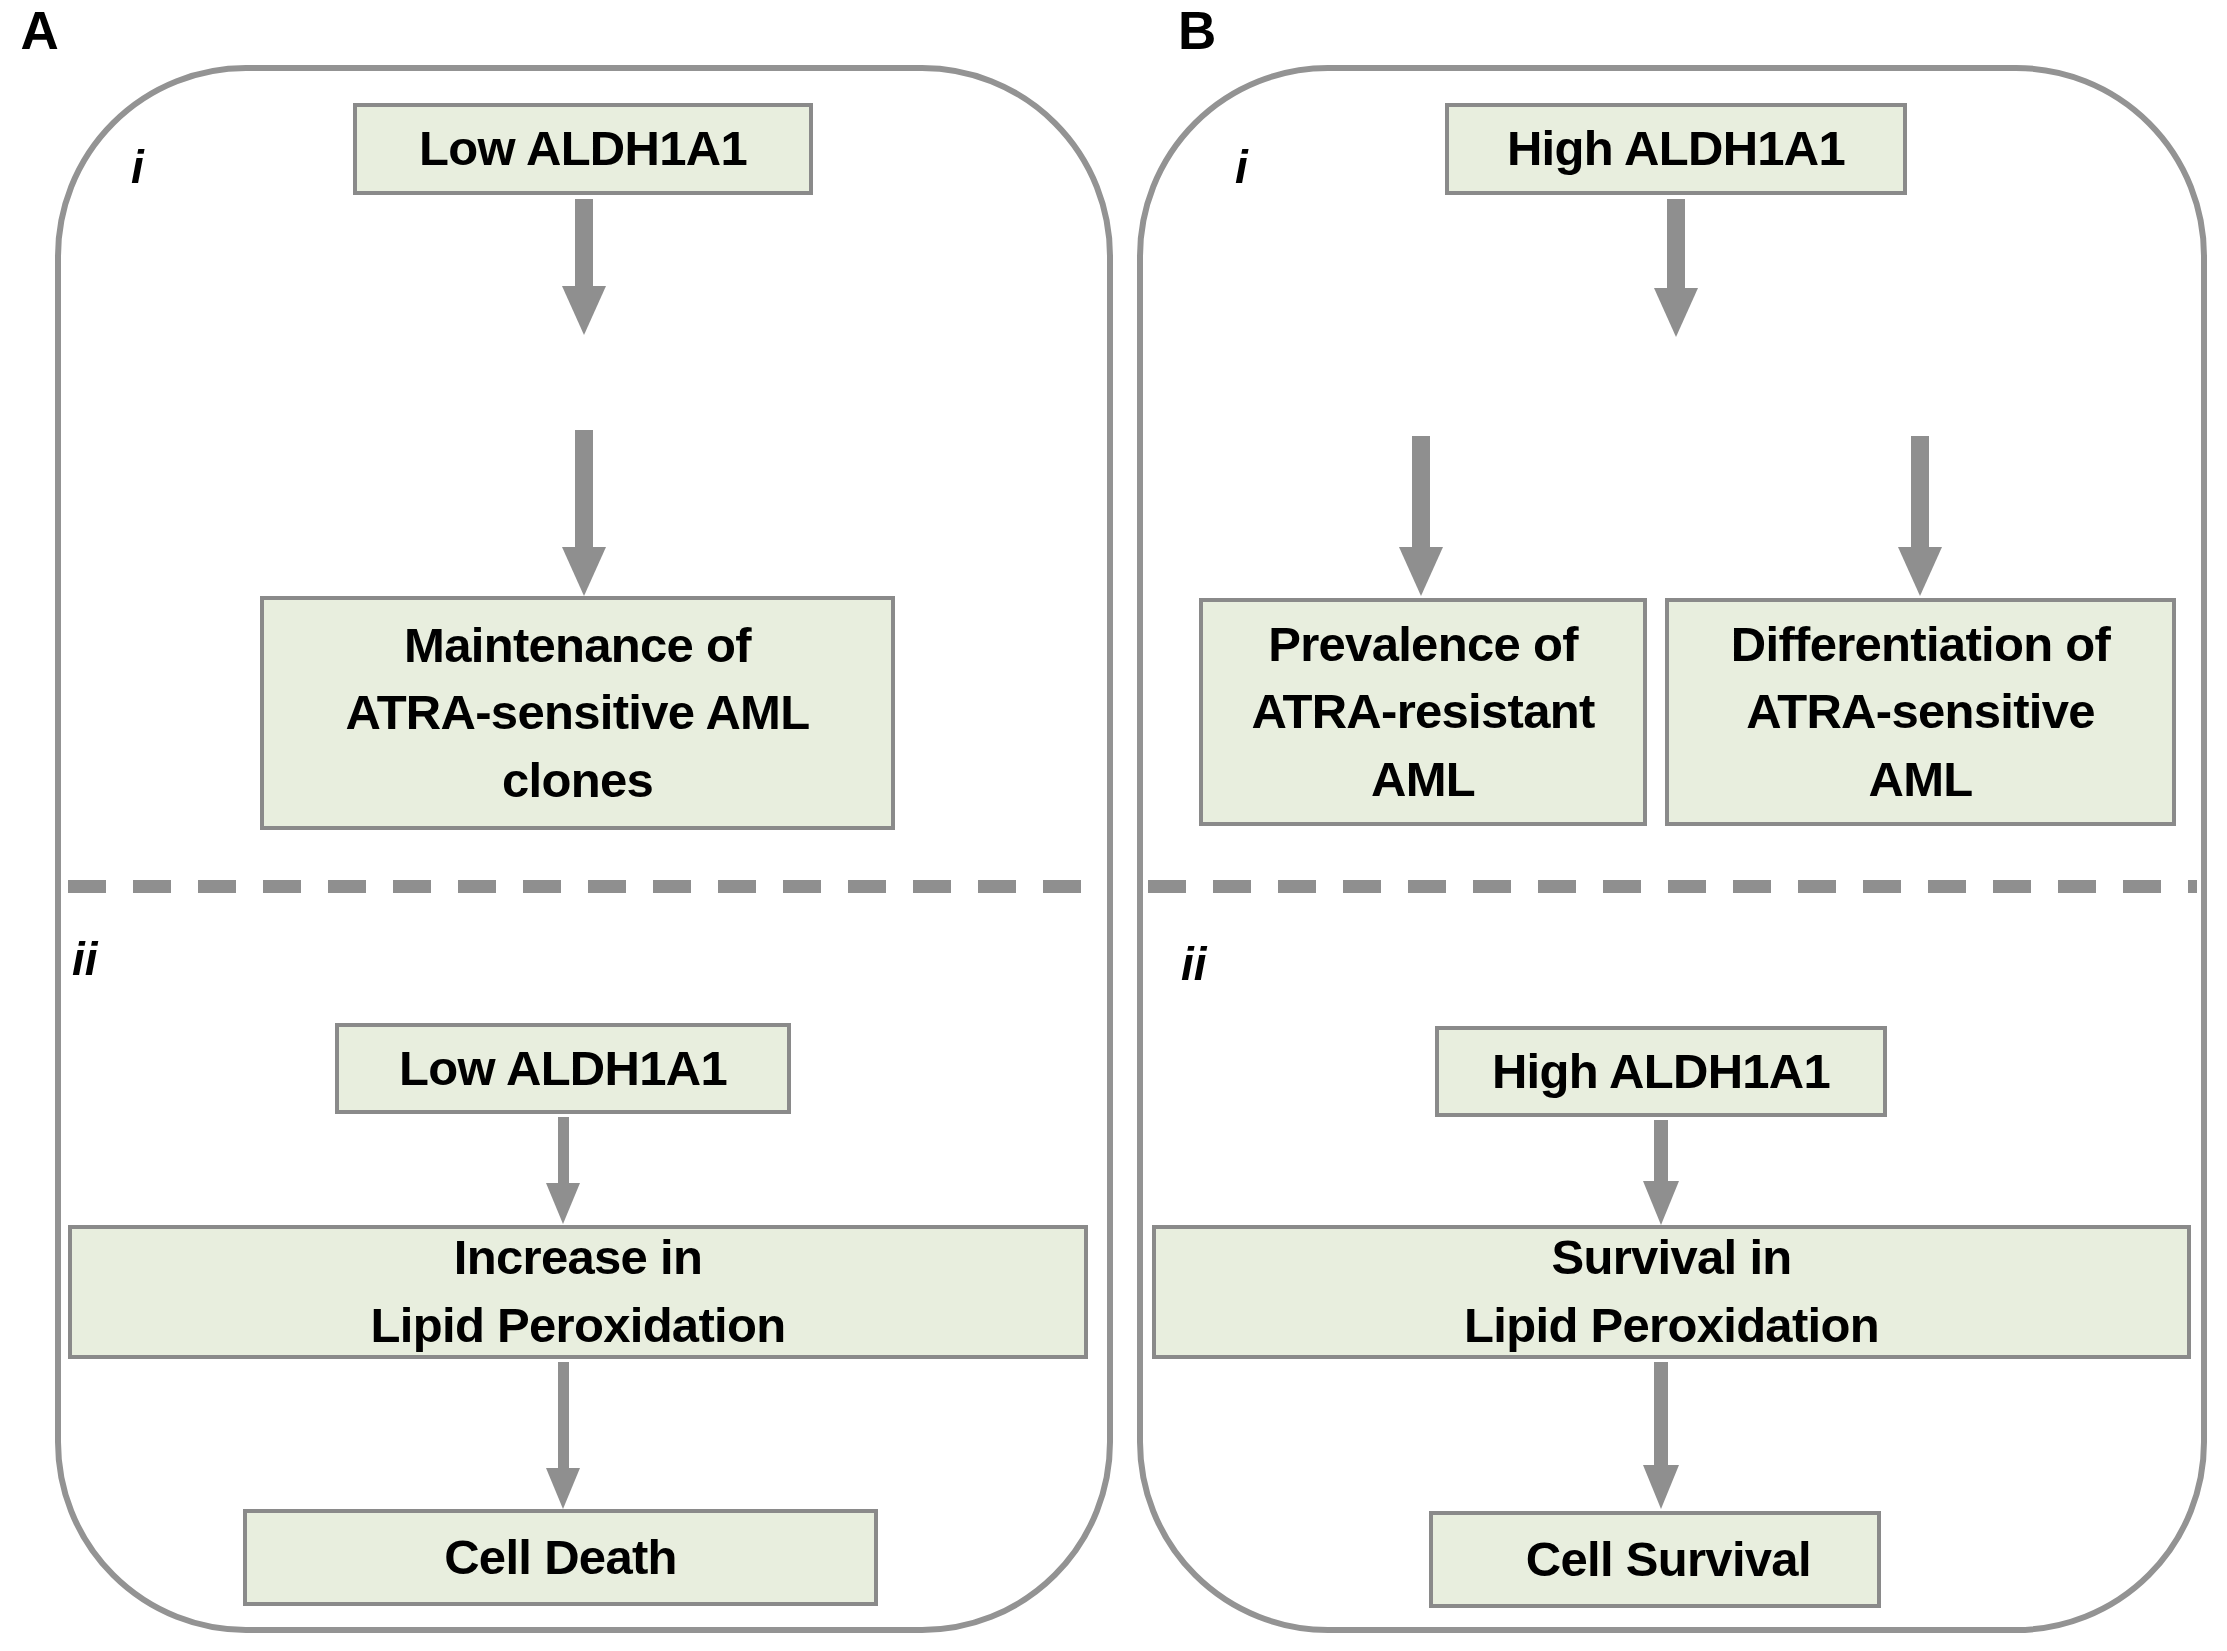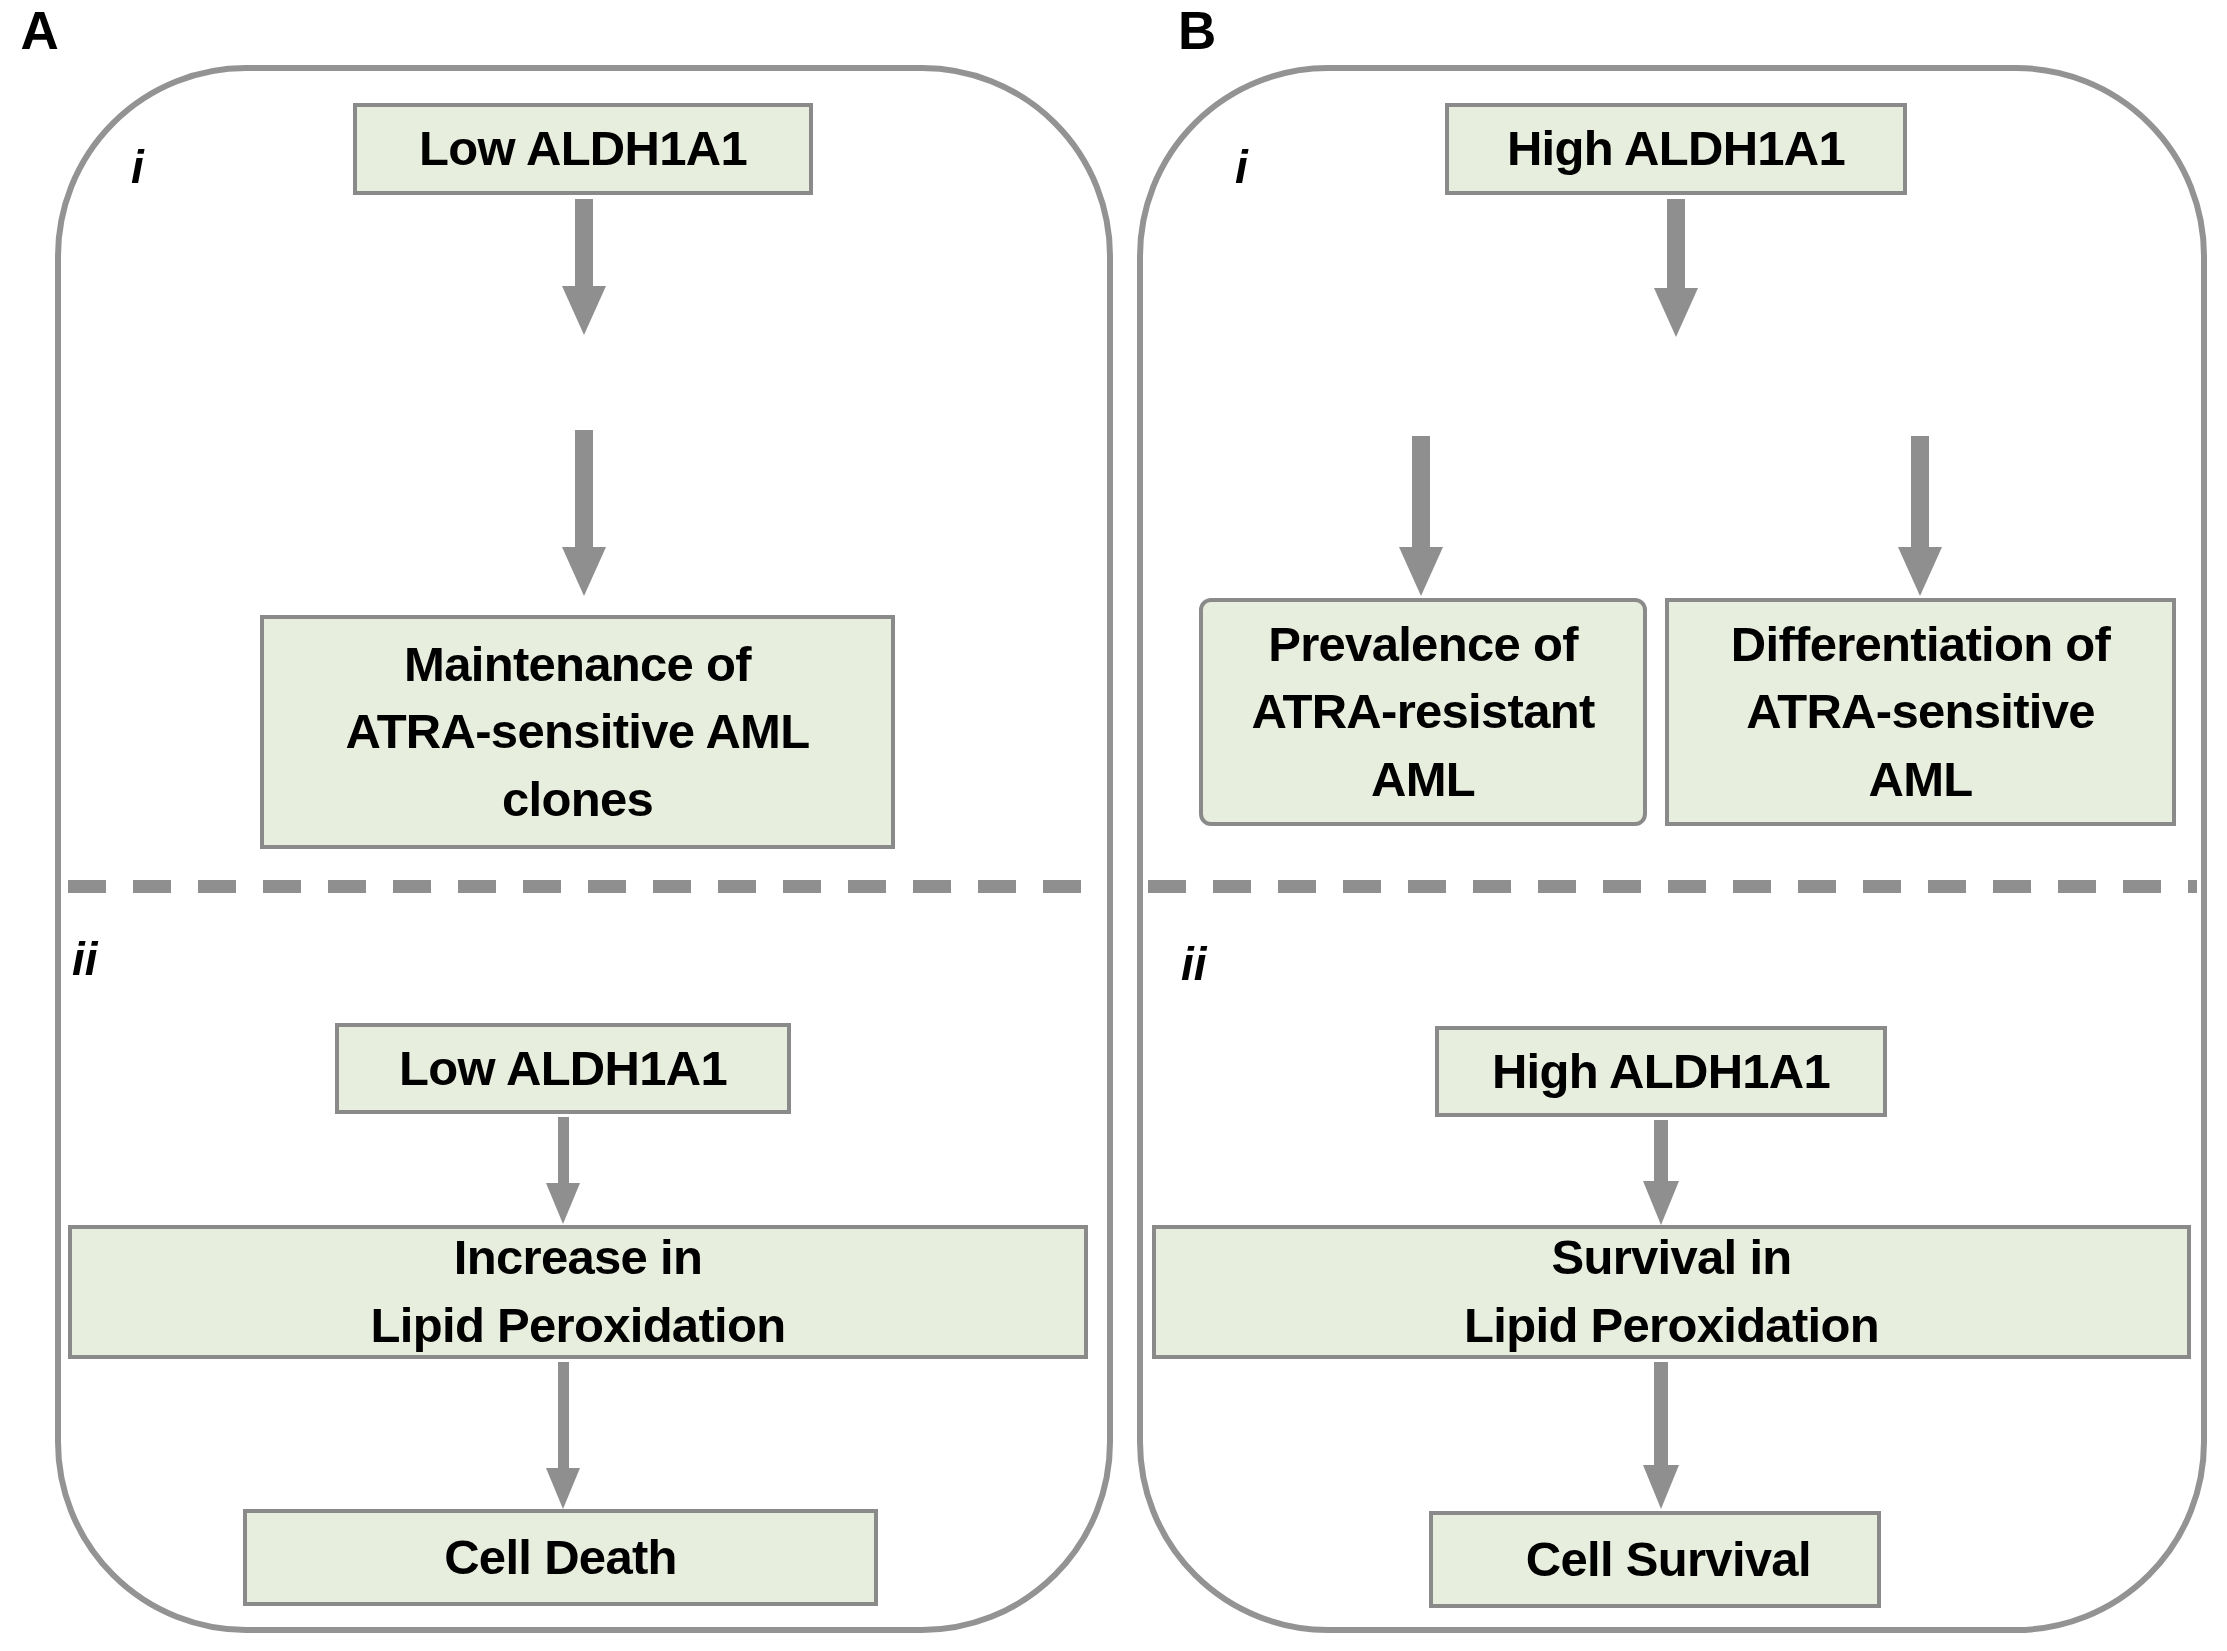--- a/index.html
+++ b/index.html
@@ -85,21 +85,21 @@
     <div class="shaft"></div>
     <div class="head"></div>
   </div>
 
 
   <div class="arrow" style="left:584px;top:430px;height:166px;">
     <div class="shaft"></div>
     <div class="head"></div>
   </div>
 
-  <div class="box" style="left:260px;top:596px;width:635px;height:234px;margin-top:19px;">Maintenance of
+  <div class="box" style="left:260px;top:596px;width:635px;height:234px;">Maintenance of
 ATRA-sensitive AML
 clones</div>
 
   <div class="divider" style="left:68px;top:880px;width:1020px;"></div>
 
   <div class="section-label" style="left:72px;top:936px;">ii</div>
 
   <div class="box" style="left:335px;top:1023px;width:456px;height:91px;">Low ALDH1A1</div>
 
   <div class="arrow thin" style="left:563px;top:1117px;height:107px;">
@@ -134,21 +134,21 @@
   <div class="arrow" style="left:1421px;top:436px;height:160px;">
     <div class="shaft"></div>
     <div class="head"></div>
   </div>
 
   <div class="arrow" style="left:1920px;top:436px;height:160px;">
     <div class="shaft"></div>
     <div class="head"></div>
   </div>
 
-  <div class="box" style="left:1199px;top:598px;width:448px;height:228px;border-radius:12px;">Prevalence of
+  <div class="box" style="left:1199px;top:598px;width:448px;height:228px;">Prevalence of
 ATRA-resistant
 AML</div>
 
   <div class="box" style="left:1665px;top:598px;width:511px;height:228px;">Differentiation of
 ATRA-sensitive
 AML</div>
 
   <div class="divider" style="left:1148px;top:880px;width:1049px;"></div>
 
   <div class="section-label" style="left:1181px;top:941px;">ii</div>

